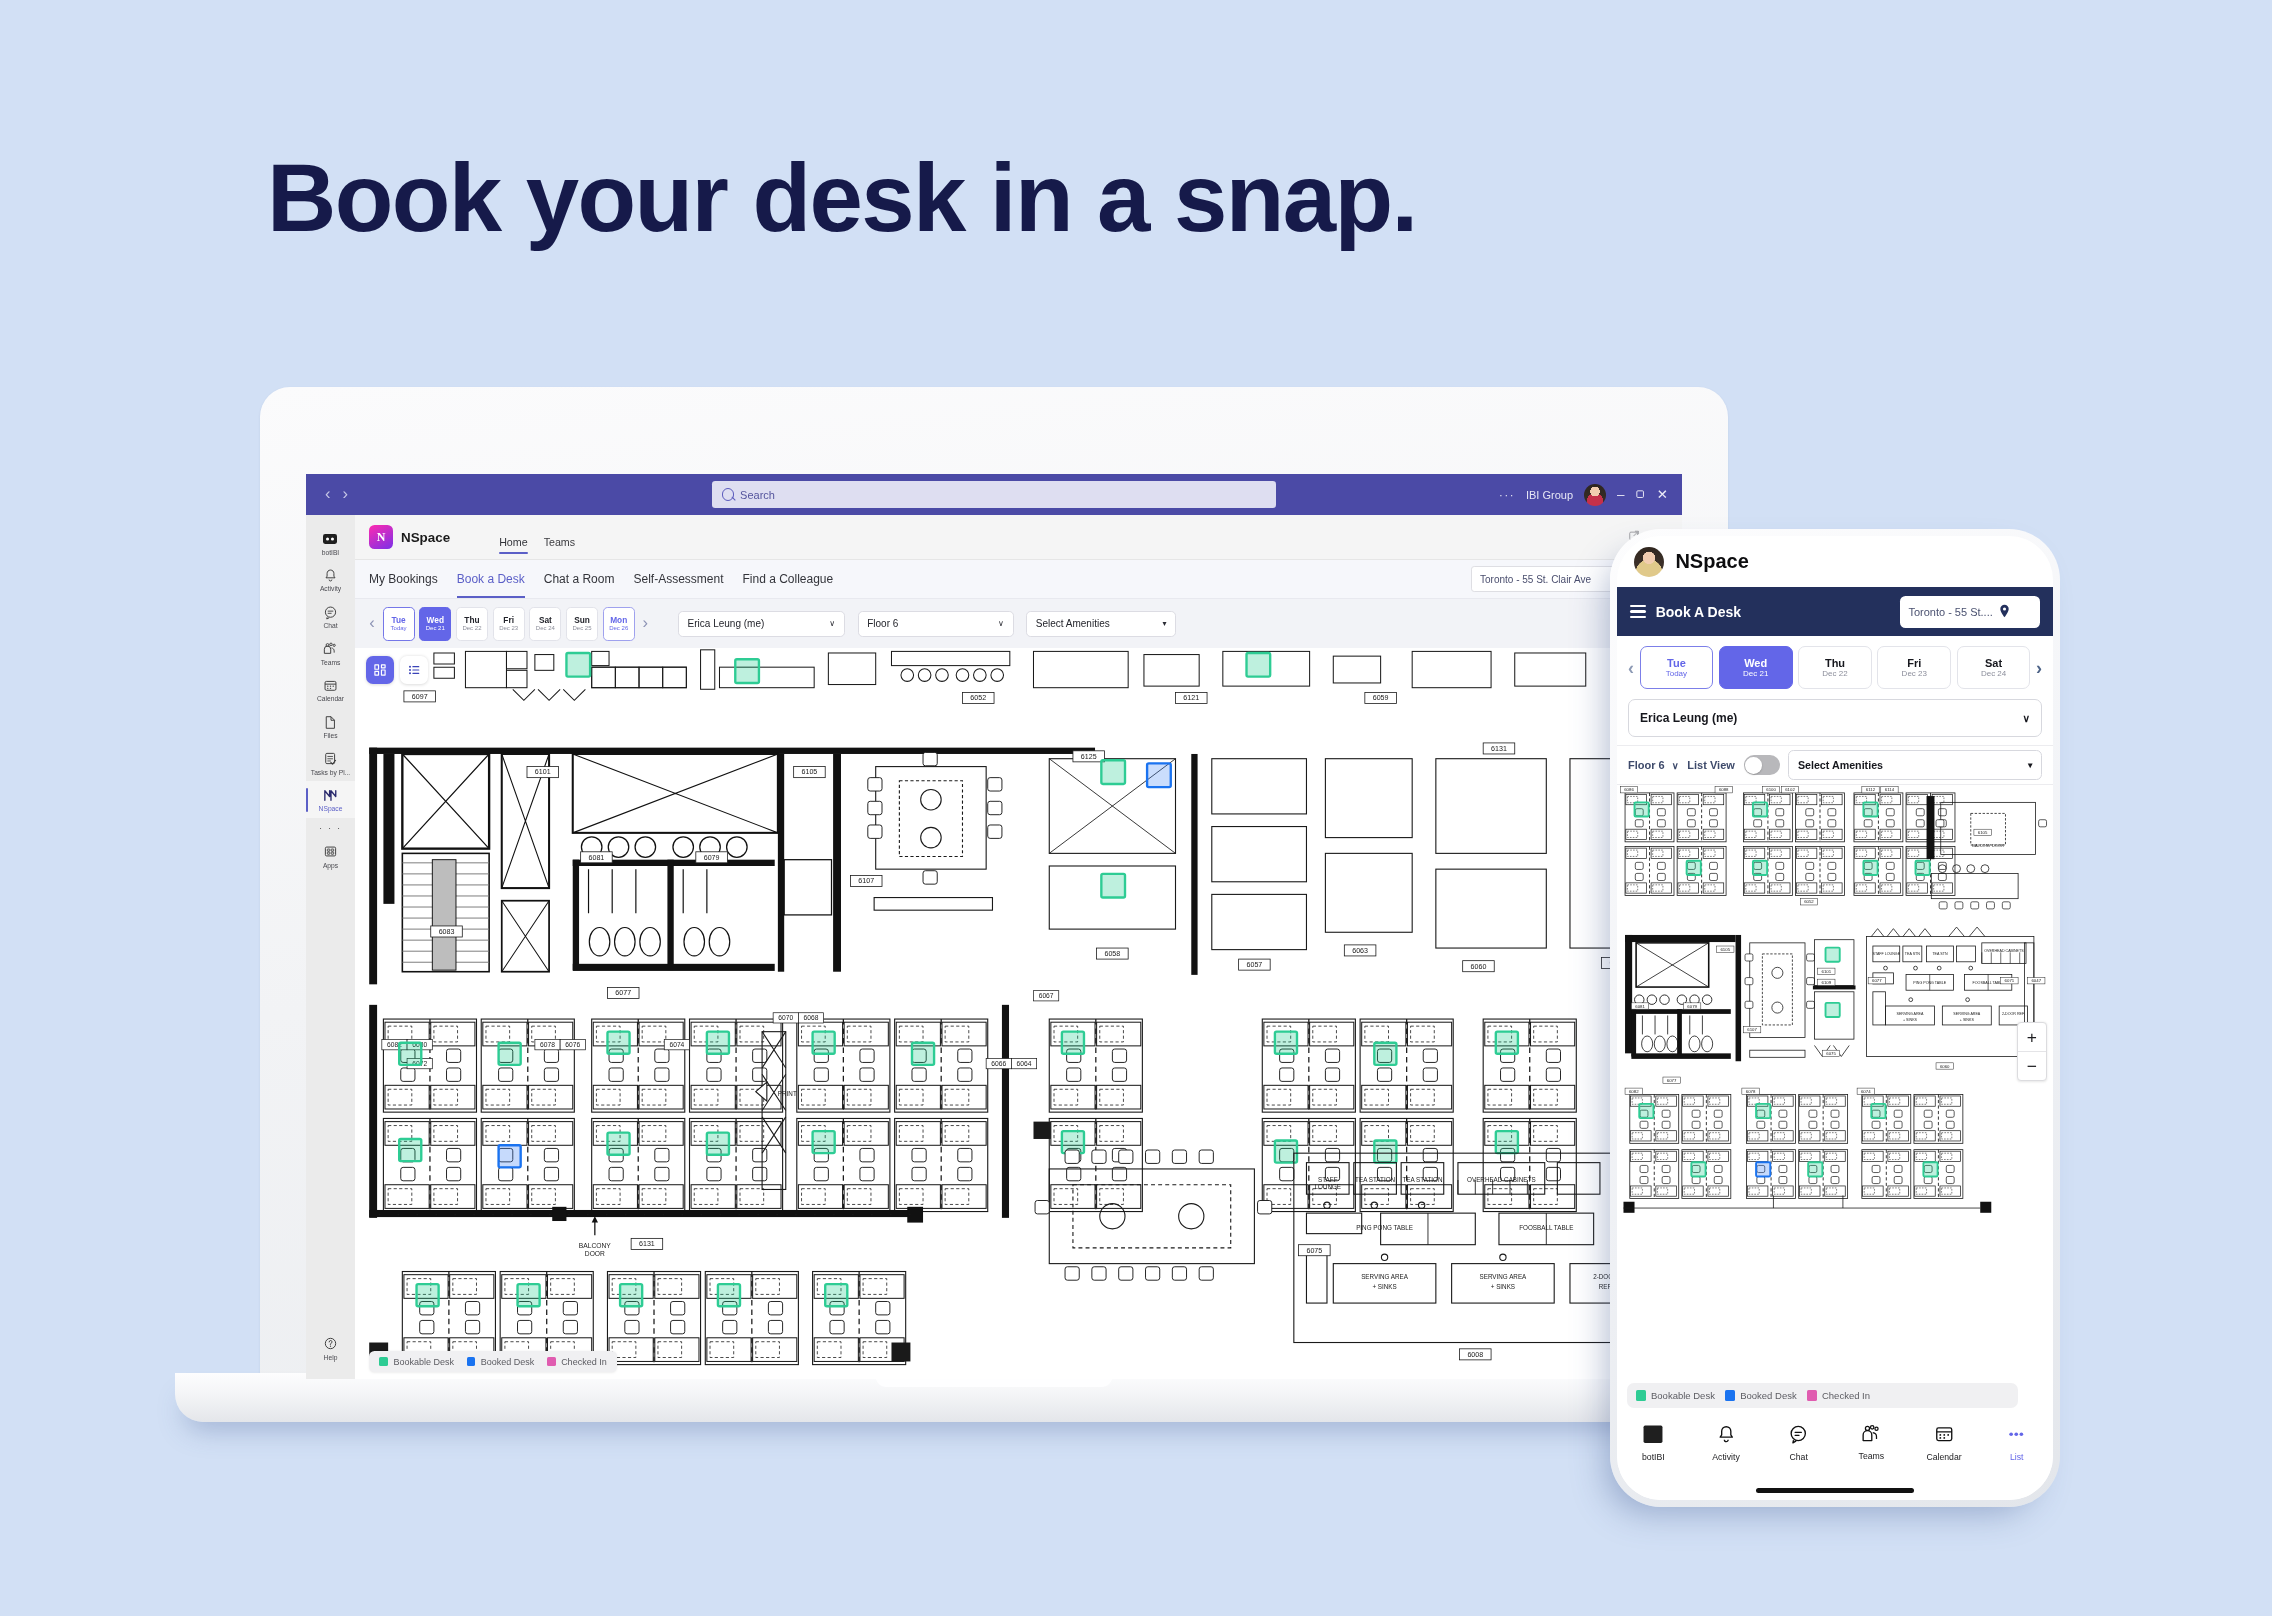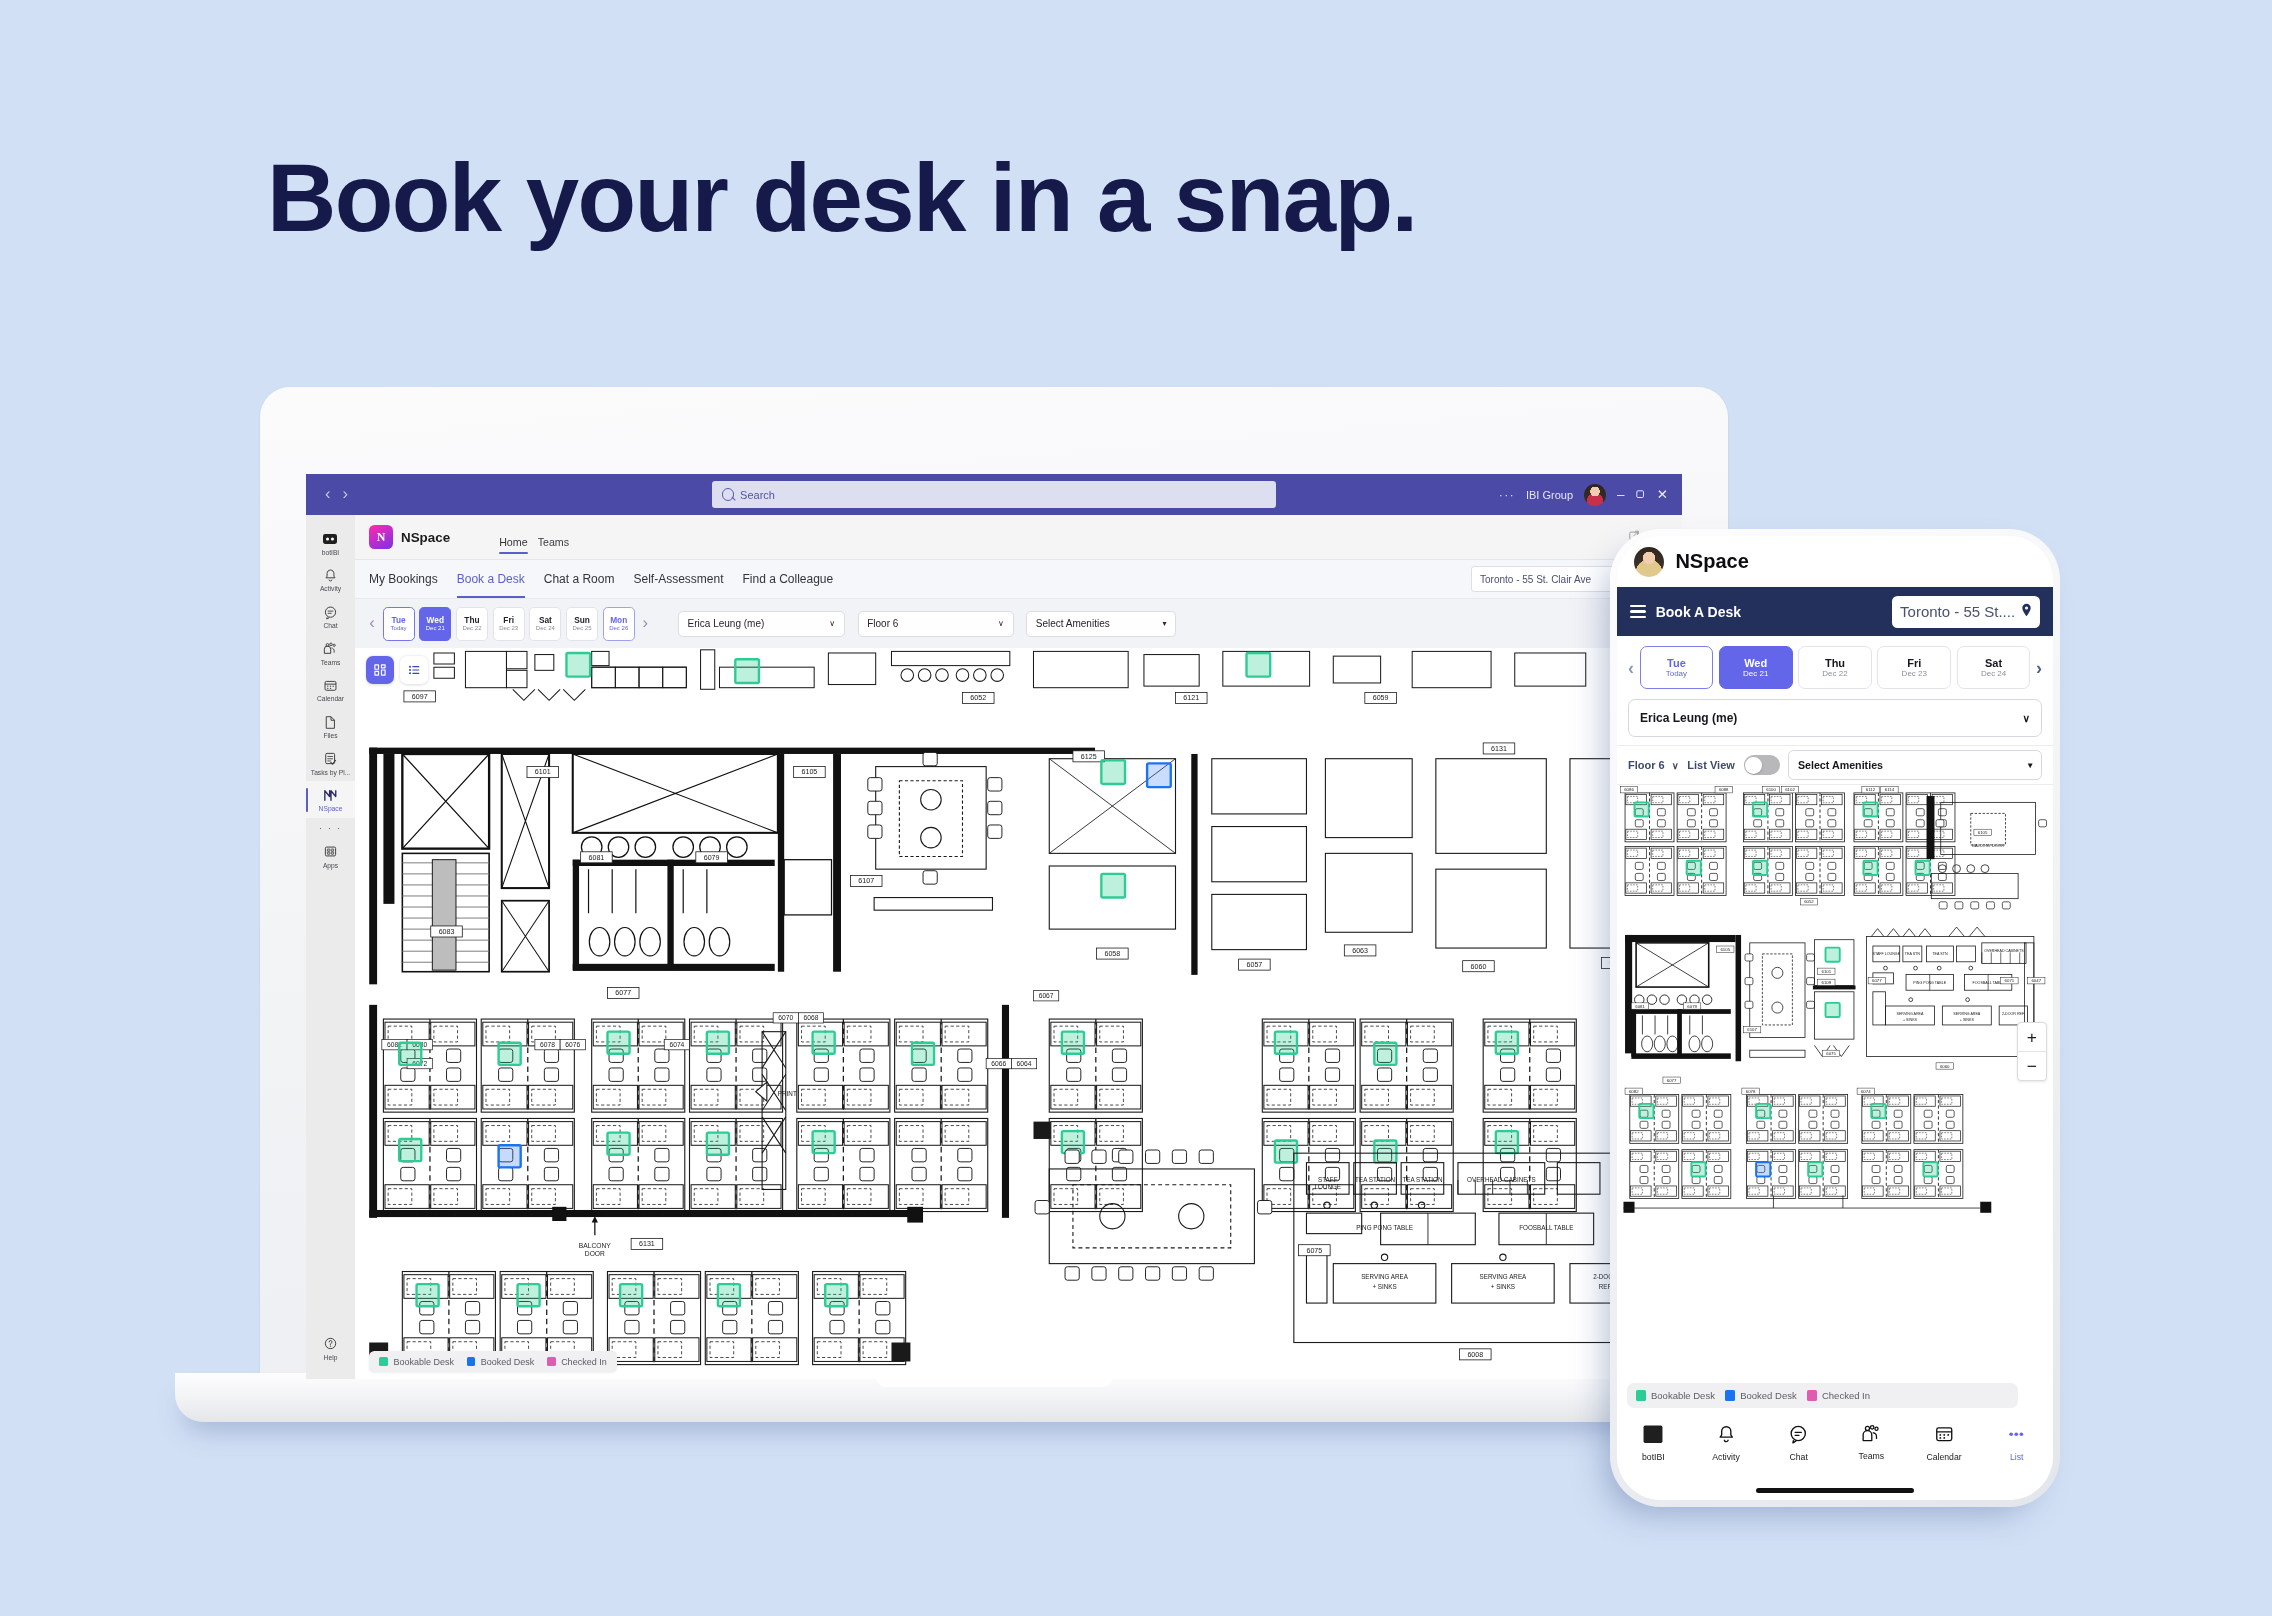--- a/index.html
+++ b/index.html
@@ -67,21 +67,21 @@
   .rail-item.active:before{content:"";position:absolute;left:0;top:6.3px;bottom:6.3px;width:2.4px;background:#5b5fc7;border-radius:1.6px;}
   .rail-item.active{background:#f5f5f5;}
   .rail-ico{width:17.4px;height:17.4px;display:flex;align-items:center;justify-content:center;}
   .rail-help{position:absolute;bottom:12.6px;left:0;width:49px;}
 
   .tms-content{flex:1;background:#fff;min-width:0;position:relative;}
   .app-header{height:44px;background:#f5f5f5;display:flex;align-items:center;padding:0 14px;position:relative;border-bottom:0.8px solid #e6e6e6;}
   .app-logo{width:24px;height:24px;border-radius:5.5px;background:linear-gradient(150deg,#ff2bb0,#7b30e8);display:flex;align-items:center;justify-content:center;flex:none;}
   .app-logo span{color:#fff;font-size:12px;font-weight:700;font-family:"Liberation Serif",serif;}
   .app-name{font-size:13.4px;font-weight:700;color:#1b1b1b;margin-left:8px;}
-  .app-tabs{display:flex;gap:10px;margin-left:49px;align-items:flex-end;height:44px;}
+  .app-tabs{display:flex;gap:16px;margin-left:49px;align-items:flex-end;height:44px;}
   .app-tab{font-size:10.7px;color:#3c3c40;padding-bottom:11px;position:relative;align-self:flex-end;}
   .app-tab.active{color:#33343a;font-weight:400;}
   .app-tab.active:after{content:"";position:absolute;left:0;right:0;bottom:4.7px;height:2.4px;background:#5b5fc7;border-radius:1.6px;}
   .app-hdr-icons{position:absolute;right:16px;display:flex;gap:12.6px;color:#9a9a9e;}
 
   .sub-header{height:38px;background:#f6f7fb;display:flex;align-items:center;padding:0 14px;position:relative;border-bottom:0.8px solid #e8e9ef;}
   .sub-tabs{display:flex;gap:19px;align-items:center;height:38px;}
   .sub-tab{font-size:12px;color:#33343a;position:relative;height:38px;display:flex;align-items:center;}
   .sub-tab.active{color:#5b5fc7;}
   .sub-tab.active:after{content:"";position:absolute;left:0;right:0;bottom:0;height:2.4px;background:#5b5fc7;}
@@ -127,21 +127,21 @@
   .ph-avatar{width:30px;height:30px;border-radius:50%;background:
       radial-gradient(circle at 50% 36%, #f2cdb0 0 25%, transparent 26%),
       radial-gradient(circle at 50% 86%, #e0c98a 0 44%, transparent 45%),
       linear-gradient(#30261f,#453830);flex:none;}
   .ph-brandname{font-size:20px;font-weight:700;color:#0d0d0f;}
   .ph-appbar{height:49px;background:#23305c;display:flex;align-items:center;padding:0 12.6px;gap:9.5px;box-sizing:border-box;}
   .burger{display:flex;flex-direction:column;gap:3.2px;}
   .burger i{width:16.6px;height:2.1px;background:#fff;border-radius:1.6px;display:block;}
   .ph-appbar-title{color:#fff;font-size:14px;font-weight:700;flex:1;}
   .ph-locpick{background:#fff;border-radius:5.5px;height:32px;display:flex;align-items:center;padding:0 8px;gap:6.3px;box-sizing:border-box;min-width:140px;}
-  .ph-locpick span{font-size:15px;color:#4a5170;white-space:nowrap;}
+  .ph-locpick span{font-size:11px;color:#4a5170;white-space:nowrap;}
   .ph-filters{padding:10.3px 11px 8.7px;box-sizing:border-box;border-bottom:0.8px solid #ececef;}
   .ph-dates{display:flex;align-items:center;gap:5.5px;margin-bottom:9.5px;}
   .ph-daybox{flex:1;height:41px;border:0.8px solid #e3e4ea;border-radius:7px;background:#fff;display:flex;flex-direction:column;align-items:center;justify-content:center;gap:1.6px;}
   .ph-daybox .d{font-size:11px;font-weight:700;color:#16171d;line-height:1;}
   .ph-daybox .s{font-size:8px;color:#8c8e9b;line-height:1;}
   .ph-daybox.today{border-color:#7c7fe9;}
   .ph-daybox.today .d,.ph-daybox.today .s{color:#6366e8;}
   .ph-daybox.sel{background:#6366e8;border-color:#6366e8;}
   .ph-daybox.sel .d,.ph-daybox.sel .s{color:#fff;}
   .ph-chev{color:#8d9ab5;font-size:18px;line-height:1;font-weight:700;}

